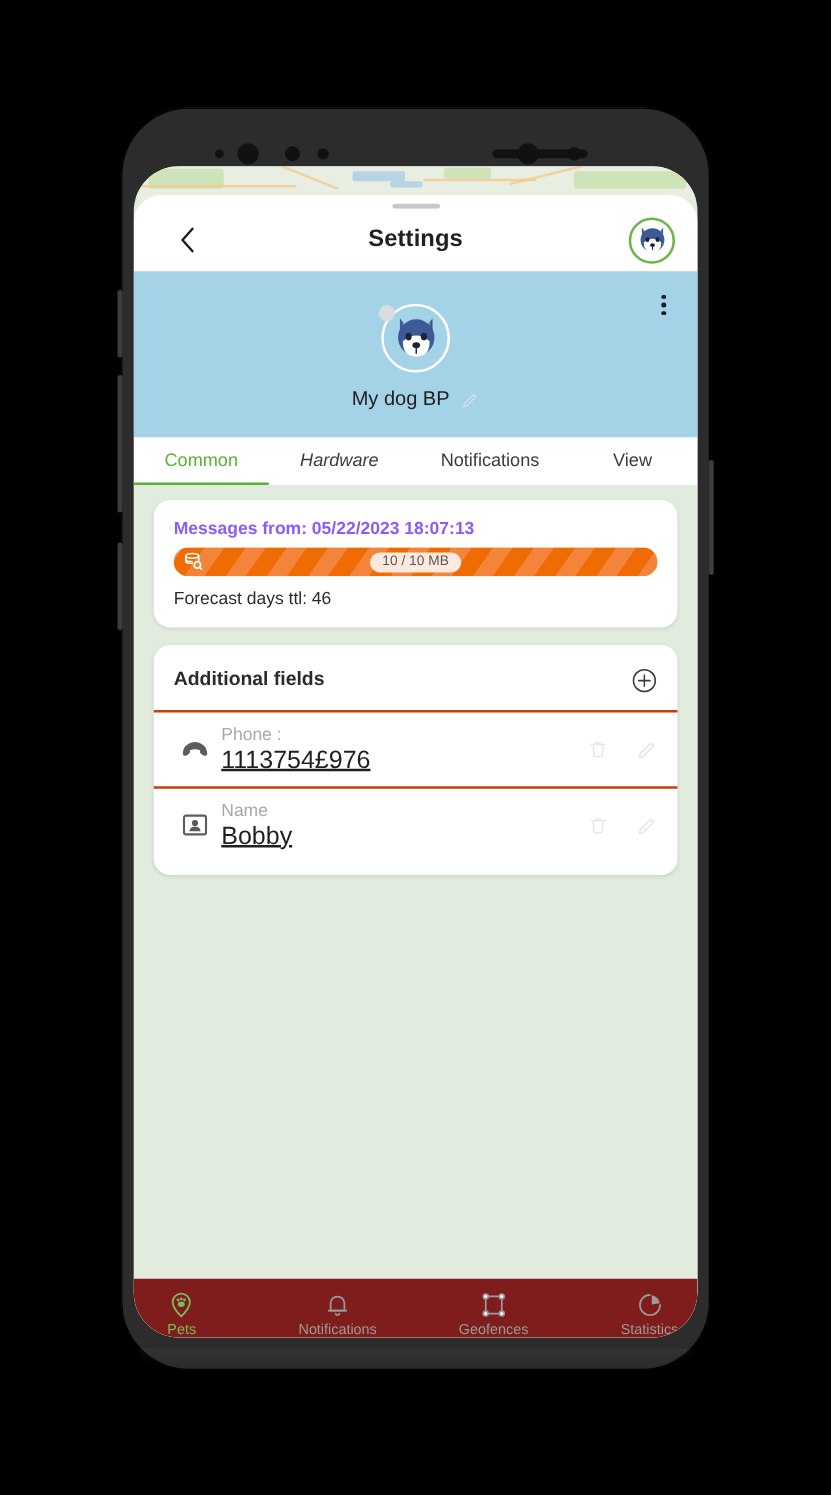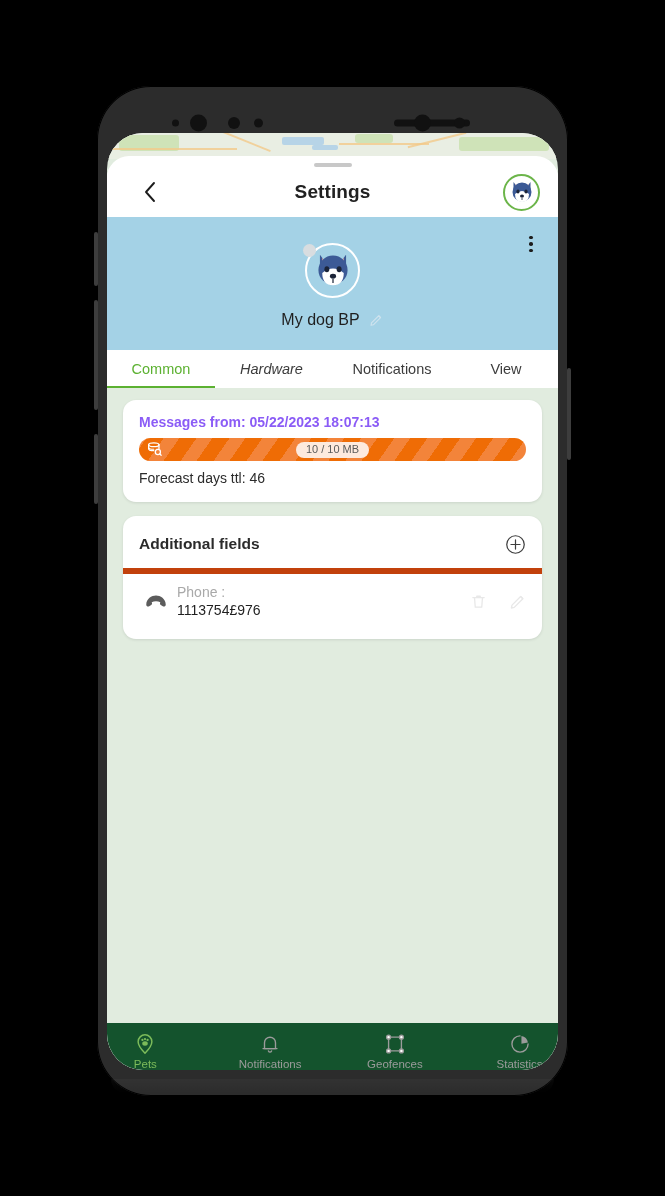--- a/index.html
+++ b/index.html
@@ -331,21 +331,21 @@
   }
   #add-field-button {
     width: 22px; height: 22px;
     cursor: pointer;
     display: flex; align-items: center; justify-content: center;
   }
   .field-row {
     display: flex;
     align-items: center;
     padding: 8px 4px 9px 16px;
-    border-top: 6px solid #c2410c;
+    border-top: 2px solid #c2410c;
     min-height: 61px;
   }
   .field-icon {
     width: 34px;
     flex: none;
     display: flex;
     align-items: center;
     justify-content: center;
     color: #5c5c5c;
   }
@@ -354,35 +354,36 @@
     display: flex;
     flex-direction: column;
     gap: 2px;
     padding-left: 4px;
   }
   .field-label {
     font-size: 14px;
     color: #a9a9a9;
   }
   .field-value {
-    font-size: 14px;
+    font-size: 20px;
     color: #1f1f1f;
+    text-decoration: underline;
   }
   .row-action {
     width: 40px; height: 30px;
     flex: none;
     display: flex; align-items: center; justify-content: center;
     cursor: pointer;
   }
 
   
   #bottom-nav {
     flex: none;
     height: 56px;
-    background: #14532d;
+    background: #7f1d1d;
     display: flex;
     align-items: center;
     gap: 48px;
   }
   .nav-item {
     flex: 1 1 0;
     display: flex;
     flex-direction: column;
     align-items: center;
     justify-content: center;
@@ -556,20 +557,46 @@
             </svg>
           </div>
           <div class="row-action">
             <svg width="18" height="18" viewBox="0 0 24 24">
               <path d="M4 17.5 L15.5 6 L18.5 9 L7 20.5 L3.2 21.3 Z" fill="none" stroke="#e8e8e8" stroke-width="1.8" stroke-linejoin="round"></path>
               <path d="M15.5 6 L18.5 9" stroke="#e8e8e8" stroke-width="1.8"></path>
             </svg>
           </div>
         </div>
 
+        <div class="field-row">
+          <div class="field-icon">
+            <svg width="24" height="24" viewBox="0 0 24 24">
+              <rect x="3.2" y="4.5" width="17.6" height="15" rx="1.6" fill="none" stroke="#5c5c5c" stroke-width="1.7"></rect>
+              <circle cx="12" cy="10.4" r="2.5" fill="#5c5c5c"></circle>
+              <path d="M7.6 17 C7.6 14.4 9.6 13.4 12 13.4 C14.4 13.4 16.4 14.4 16.4 17 Z" fill="#5c5c5c"></path>
+            </svg>
+          </div>
+          <div class="field-texts">
+            <div class="field-label">Name</div>
+            <div class="field-value">Bobby</div>
+          </div>
+          <div class="row-action">
+            <svg width="17" height="17" viewBox="0 0 24 24">
+              <path d="M4 6.5 H20" stroke="#e8e8e8" stroke-width="1.8" stroke-linecap="round"></path>
+              <path d="M9.5 6.5 V4.6 H14.5 V6.5" fill="none" stroke="#e8e8e8" stroke-width="1.8" stroke-linejoin="round"></path>
+              <path d="M6.4 6.5 L7.4 20 H16.6 L17.6 6.5" fill="none" stroke="#e8e8e8" stroke-width="1.8" stroke-linejoin="round"></path>
+            </svg>
+          </div>
+          <div class="row-action">
+            <svg width="18" height="18" viewBox="0 0 24 24">
+              <path d="M4 17.5 L15.5 6 L18.5 9 L7 20.5 L3.2 21.3 Z" fill="none" stroke="#e8e8e8" stroke-width="1.8" stroke-linejoin="round"></path>
+              <path d="M15.5 6 L18.5 9" stroke="#e8e8e8" stroke-width="1.8"></path>
+            </svg>
+          </div>
+        </div>
 
 
       </div>
     </div>
 
     <div id="bottom-nav">
       <div class="nav-item" data-active="true">
         <svg width="22" height="22" viewBox="0 0 24 24">
           <path d="M12 22 C12 22 4.5 14.4 4.5 9.5 C4.5 5.4 7.9 2 12 2 C16.1 2 19.5 5.4 19.5 9.5 C19.5 14.4 12 22 12 22 Z" fill="none" stroke="currentColor" stroke-width="1.6" stroke-linejoin="round"></path>
           <circle cx="9.2" cy="7.6" r="1.25" fill="currentColor"></circle>

